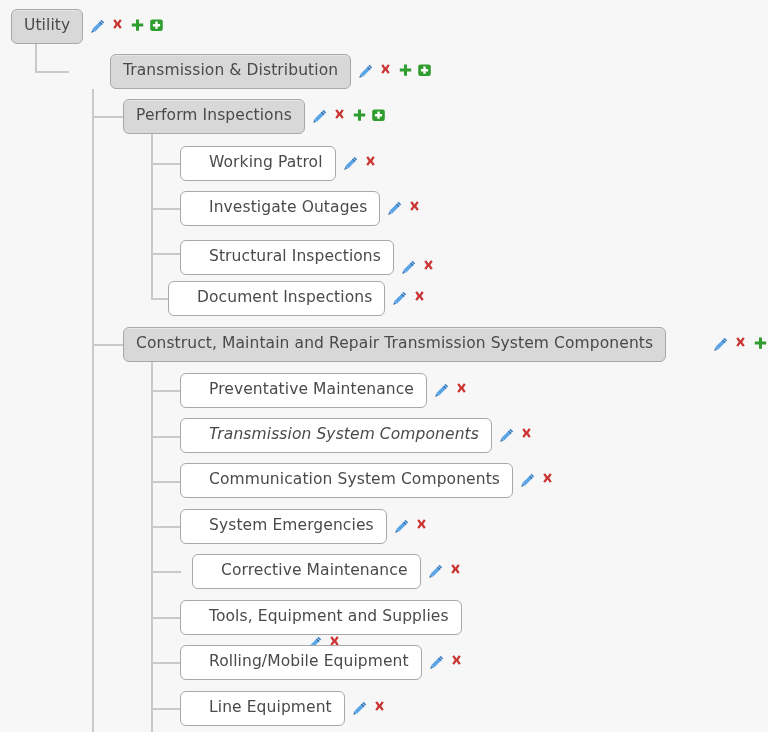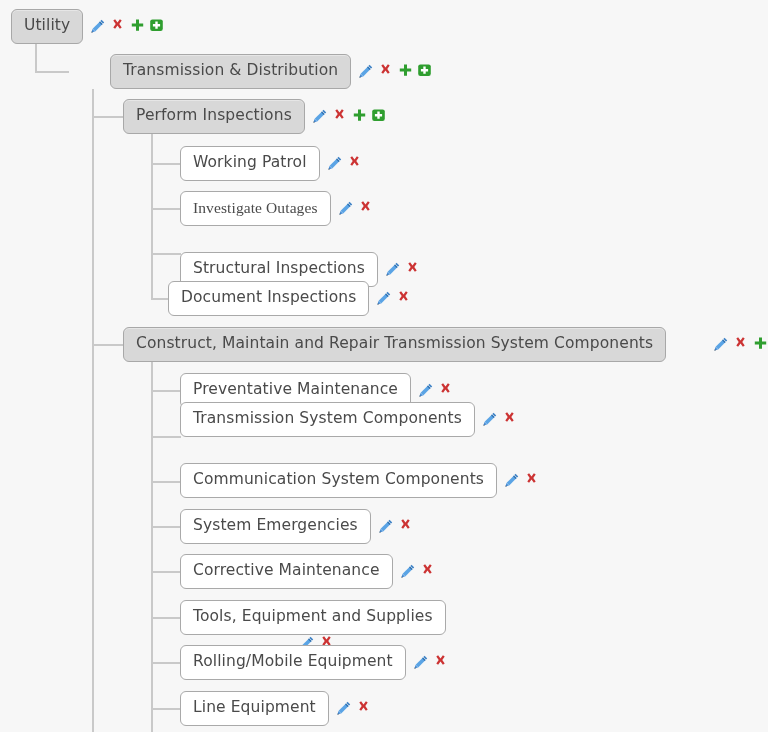--- a/index.html
+++ b/index.html
@@ -49,21 +49,21 @@
   }
   .node-box.branch {
     background: #d8d8d8;
     border: 1px solid #a8a8a8;
     padding: 8px 12px 9px 12px;
     box-shadow: inset 0 1px 0 #e6e6e6;
   }
   .node-box.leaf {
     background: #ffffff;
     border: 1px solid #a9a9a9;
-    padding: 8px 12px 9px 12px;
+    padding: 8px 12px 9px 28px;
   }
 
   
   .actions {
     display: inline-flex;
     align-items: center;
     margin-left: 7px;
   }
   .actions .ic {
     display: inline-flex;
@@ -209,40 +209,40 @@
               <path d="M1.9 13.2 L2.9 14.2 L1.4 14.7 Z" fill="#36404a"></path>
             </svg>
           </span>
           <span class="ic ic-del">
             <svg width="13" height="16" viewBox="0 0 13 16">
               <path d="M2.3 2.6 L4.1 1.3 L6.5 4.6 L8.9 1.3 L10.7 2.6 L8.3 6.0 L10.7 9.4 L8.9 10.7 L6.5 7.4 L4.1 10.7 L2.3 9.4 L4.7 6.0 Z" fill="#cc3333"></path>
             </svg>
           </span>
         </div>
       </div>
-      <div class="node-row" style="left: 180px; top: 191px; font-family: Liberation Serif, serif;">
+      <div class="node-row" style="left: 180px; top: 191px;">
         <div class="node-box leaf">Investigate Outages</div>
         <div class="actions two">
           <span class="ic ic-edit">
             <svg width="16" height="16" viewBox="0 0 16 16">
               <path d="M11.6 1.8 L14.2 4.4 L13.0 5.6 L10.4 3.0 Z" fill="#3b7fc4"></path>
               <path d="M10.0 3.4 L12.6 6.0 L5.2 13.4 L2.6 10.8 Z" fill="#5ba4e5"></path>
               <path d="M10.0 3.4 L12.6 6.0 L11.7 6.9 L9.1 4.3 Z" fill="#2f6fae"></path>
               <path d="M2.4 11.0 L5.0 13.6 L1.5 14.6 Z" fill="#4a90d9"></path>
               <path d="M1.9 13.2 L2.9 14.2 L1.4 14.7 Z" fill="#36404a"></path>
             </svg>
           </span>
           <span class="ic ic-del">
             <svg width="13" height="16" viewBox="0 0 13 16">
               <path d="M2.3 2.6 L4.1 1.3 L6.5 4.6 L8.9 1.3 L10.7 2.6 L8.3 6.0 L10.7 9.4 L8.9 10.7 L6.5 7.4 L4.1 10.7 L2.3 9.4 L4.7 6.0 Z" fill="#cc3333"></path>
             </svg>
           </span>
         </div>
       </div>
-      <div class="node-row" style="left: 180px; top: 252px;">
+      <div class="node-row" style="left: 180px; top: 240px; align-items: flex-end;">
         <div class="node-box leaf">Structural Inspections</div>
         <div class="actions two">
           <span class="ic ic-edit">
             <svg width="16" height="16" viewBox="0 0 16 16">
               <path d="M11.6 1.8 L14.2 4.4 L13.0 5.6 L10.4 3.0 Z" fill="#3b7fc4"></path>
               <path d="M10.0 3.4 L12.6 6.0 L5.2 13.4 L2.6 10.8 Z" fill="#5ba4e5"></path>
               <path d="M10.0 3.4 L12.6 6.0 L11.7 6.9 L9.1 4.3 Z" fill="#2f6fae"></path>
               <path d="M2.4 11.0 L5.0 13.6 L1.5 14.6 Z" fill="#4a90d9"></path>
               <path d="M1.9 13.2 L2.9 14.2 L1.4 14.7 Z" fill="#36404a"></path>
             </svg>
@@ -315,21 +315,21 @@
               <path d="M1.9 13.2 L2.9 14.2 L1.4 14.7 Z" fill="#36404a"></path>
             </svg>
           </span>
           <span class="ic ic-del">
             <svg width="13" height="16" viewBox="0 0 13 16">
               <path d="M2.3 2.6 L4.1 1.3 L6.5 4.6 L8.9 1.3 L10.7 2.6 L8.3 6.0 L10.7 9.4 L8.9 10.7 L6.5 7.4 L4.1 10.7 L2.3 9.4 L4.7 6.0 Z" fill="#cc3333"></path>
             </svg>
           </span>
         </div>
       </div>
-      <div class="node-row" style="left: 180px; top: 402px;">
+      <div class="node-row" style="left: 180px; top: 418px; font-style: italic;">
         <div class="node-box leaf">Transmission System Components</div>
         <div class="actions two">
           <span class="ic ic-edit">
             <svg width="16" height="16" viewBox="0 0 16 16">
               <path d="M11.6 1.8 L14.2 4.4 L13.0 5.6 L10.4 3.0 Z" fill="#3b7fc4"></path>
               <path d="M10.0 3.4 L12.6 6.0 L5.2 13.4 L2.6 10.8 Z" fill="#5ba4e5"></path>
               <path d="M10.0 3.4 L12.6 6.0 L11.7 6.9 L9.1 4.3 Z" fill="#2f6fae"></path>
               <path d="M2.4 11.0 L5.0 13.6 L1.5 14.6 Z" fill="#4a90d9"></path>
               <path d="M1.9 13.2 L2.9 14.2 L1.4 14.7 Z" fill="#36404a"></path>
             </svg>
@@ -372,21 +372,21 @@
               <path d="M1.9 13.2 L2.9 14.2 L1.4 14.7 Z" fill="#36404a"></path>
             </svg>
           </span>
           <span class="ic ic-del">
             <svg width="13" height="16" viewBox="0 0 13 16">
               <path d="M2.3 2.6 L4.1 1.3 L6.5 4.6 L8.9 1.3 L10.7 2.6 L8.3 6.0 L10.7 9.4 L8.9 10.7 L6.5 7.4 L4.1 10.7 L2.3 9.4 L4.7 6.0 Z" fill="#cc3333"></path>
             </svg>
           </span>
         </div>
       </div>
-      <div class="node-row" style="left: 180px; top: 554px;">
+      <div class="node-row" style="left: 192px; top: 554px;">
         <div class="node-box leaf">Corrective Maintenance</div>
         <div class="actions two">
           <span class="ic ic-edit">
             <svg width="16" height="16" viewBox="0 0 16 16">
               <path d="M11.6 1.8 L14.2 4.4 L13.0 5.6 L10.4 3.0 Z" fill="#3b7fc4"></path>
               <path d="M10.0 3.4 L12.6 6.0 L5.2 13.4 L2.6 10.8 Z" fill="#5ba4e5"></path>
               <path d="M10.0 3.4 L12.6 6.0 L11.7 6.9 L9.1 4.3 Z" fill="#2f6fae"></path>
               <path d="M2.4 11.0 L5.0 13.6 L1.5 14.6 Z" fill="#4a90d9"></path>
               <path d="M1.9 13.2 L2.9 14.2 L1.4 14.7 Z" fill="#36404a"></path>
             </svg>

